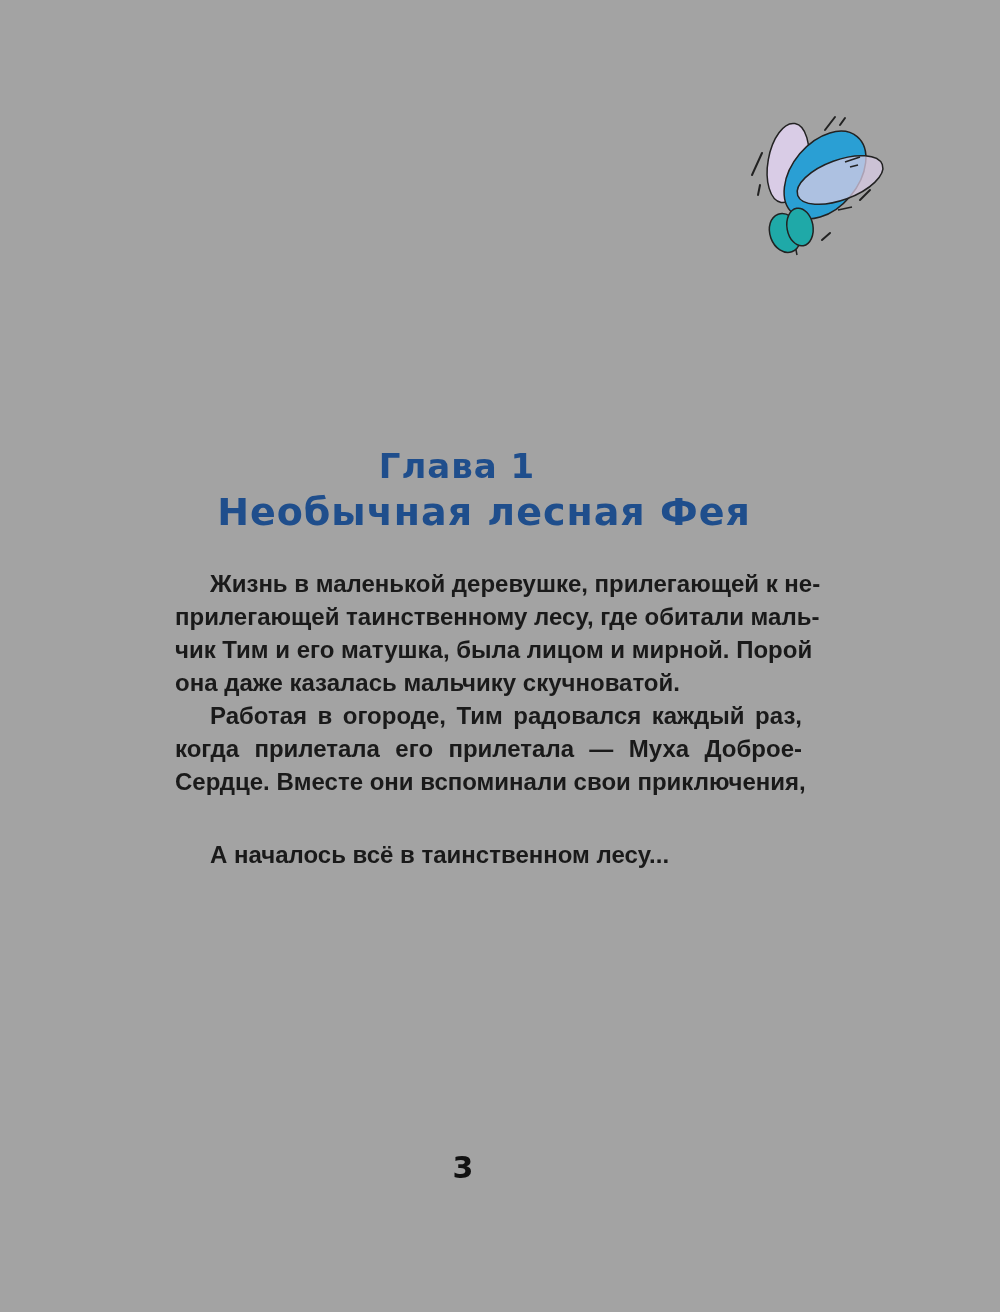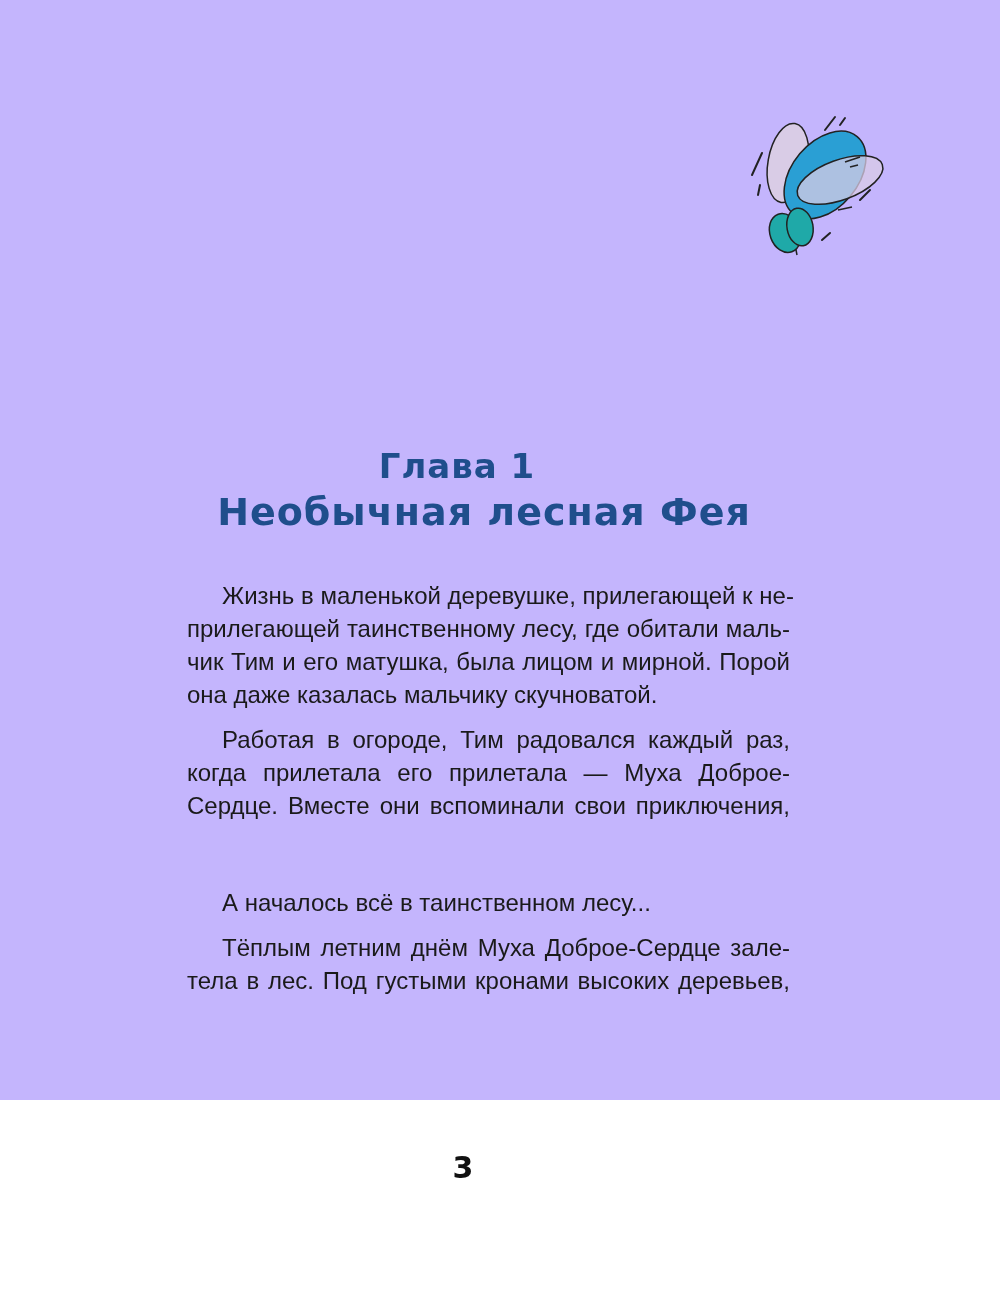--- a/index.html
+++ b/index.html
@@ -1,25 +1,25 @@
 <!DOCTYPE html>
 <html><head>
   <meta charset="utf-8">
   <style>
     html, body { margin: 0; padding: 0; background: #ffffff; }
     body { width: 1000px; height: 1312px; position: relative; overflow: hidden; }
-    .page { position: absolute; left: 0; top: 0; width: 1000px; height: 1100px; background: #c4b5fd; }
+    .page { position: absolute; left: 0; top: 0; width: 1000px; height: 1312px; background: #a3a3a3; }
     .fly { position: absolute; left: 730px; top: 105px; width: 170px; height: 160px; }
     .heading { position: absolute; left: 0; width: 1000px; text-align: center; color: #1f4e8c;
       font-family: "DejaVu Sans", sans-serif; font-weight: bold; }
     .chapter-num { top: 446px; font-size: 34px; left: -43px; letter-spacing: 1px; }
     .chapter-title { top: 490px; font-size: 38px; left: -16px; letter-spacing: 1px; }
     .body-text { position: absolute; left: 140px; width: 662px; top: 567px;
       font-family: "Liberation Sans", sans-serif; font-size: 24px; line-height: 33px; color: #1a1a1a; }
-    .para { margin: 12px; text-indent: 35px; text-align: justify; }
+    .para { margin: 0; text-indent: 35px; text-align: justify; font-weight: bold; }
     .line { display: block; text-align: justify; text-align-last: justify; white-space: nowrap; }
     .line.last { text-align-last: left; }
     .line.indent { padding-left: 35px; }
     .gap { height: 40px; }
     .page-num { position: absolute; top: 1150px; left: 0; width: 1000px; text-align: center;
       font-family: "DejaVu Sans", sans-serif; font-weight: bold; font-size: 30px; color: #111; left: -37px; }
   </style>
 </head>
 <body>
 
@@ -59,20 +59,16 @@
     </div>
     <div class="para">
       <span class="line indent">Работая в огороде, Тим радовался каждый раз,</span>
       <span class="line">когда прилетала его прилетала — Муха Доброе-</span>
       <span class="line">Сердце. Вместе они вспоминали свои приключения,</span>
     </div>
     <div class="gap"></div>
     <div class="para">
       <span class="line indent last">А началось всё в таинственном лесу...</span>
     </div>
-    <div class="para">
-      <span class="line indent">Тёплым летним днём Муха Доброе-Сердце зале-</span>
-      <span class="line">тела в лес. Под густыми кронами высоких деревьев,</span>
-    </div>
   </div>
 
   <div class="page-num">3</div>
 </div>
 
 </body></html>

